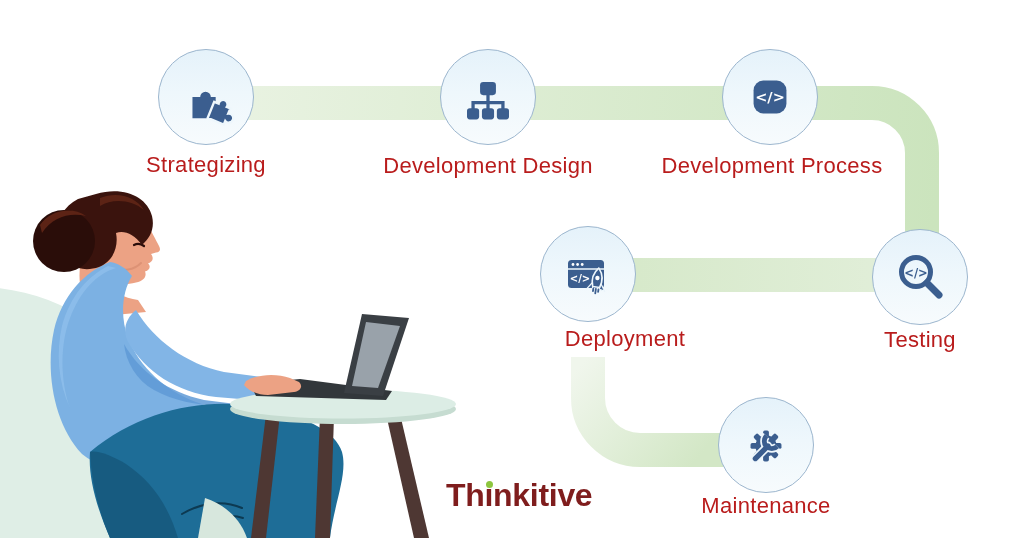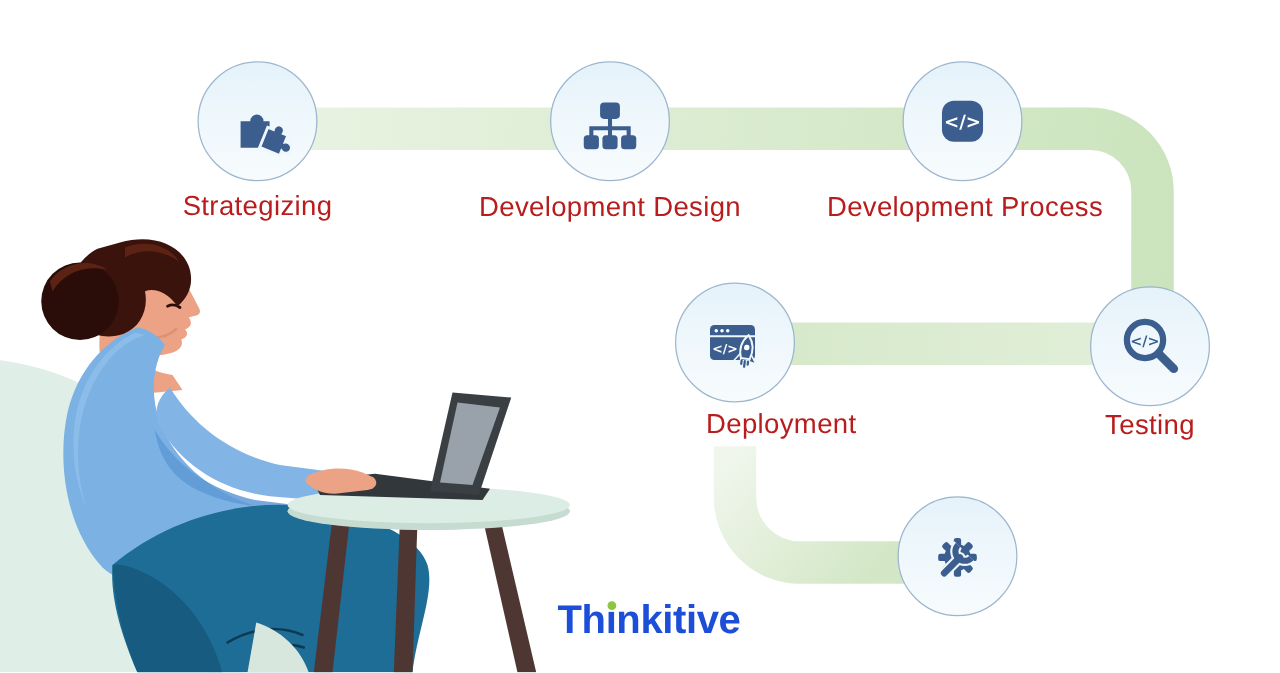--- a/index.html
+++ b/index.html
@@ -25,21 +25,21 @@
   .lbl-strategizing{left:206px;top:152px;}
   .lbl-architecture{left:488px;top:153px;}
   .lbl-development{left:772px;top:153px;}
   .lbl-testing{left:920px;top:327px;text-align:center;}
   .lbl-deployment{left:588px;top:326px;margin-left:37px;}
   .lbl-maintenance{left:766px;top:493px;}
 
   svg.person{position:absolute;left:0;top:185px;z-index:3;}
 
   .logo{position:absolute;left:446px;top:477px;z-index:4;
-    font-size:32px;font-weight:bold;color:#1d4ed8;letter-spacing:-.3px;}
+    font-size:32px;font-weight:bold;color:#7f1d1d;letter-spacing:-.3px;}
   .logo .gi{position:relative;display:inline-block;}
   .logo .gi .dot{position:absolute;left:1px;top:4px;width:7px;height:7px;
     border-radius:50%;background:#8dc63f;}
 </style>
 </head>
 <body>
 
 <div class="stage">
 
   <svg class="connectors" width="1024" height="538" viewBox="0 0 1024 538">
@@ -130,20 +130,21 @@
       <path d="M19 44 L32 31" stroke="#3b5e8f" stroke-width="5.5" stroke-linecap="round" fill="none"></path>
       <path d="M30.5 20.5 A7.5 7.5 0 1 0 41.5 31.5" stroke="#3b5e8f" stroke-width="5" fill="none"></path>
     </svg>
   </div>
 
   <div class="step-label lbl-strategizing">Strategizing</div>
   <div class="step-label lbl-architecture">Development Design</div>
   <div class="step-label lbl-development">Development Process</div>
   <div class="step-label lbl-testing">Testing</div>
   <div class="step-label lbl-deployment">Deployment</div>
+  <div class="step-label lbl-maintenance">Maintenance</div>
 
   <svg class="person" width="470" height="353" viewBox="0 185 470 353">
     <g>
       <path d="M -2 288 C 66 296 124 334 156 396 C 178 438 190 488 194 538 L -2 538 Z" fill="#dfeee6"></path>
       <path d="M 194 538 C 190 488 178 438 156 396 C 136 358 104 328 62 312 C 96 336 124 368 142 410 C 158 447 166 492 168 538 Z" fill="#cbdfd3"></path>
     </g>
     <g>
       <path fill="#eca284" d="M 103 204 C 120 197 138 205 146 221 C 151 231 156 240 159 246 C 161 249.5 160 252 156 252.5
                L 151 254 C 154 258 153 262 148 263.5 C 151 266 150 270 145 271.5 C 147 276 144 281 136 282.5
                C 127 285 117 285 110 282 L 106 281 C 112 292 124 298 138 300 L 146 312 L 104 316

